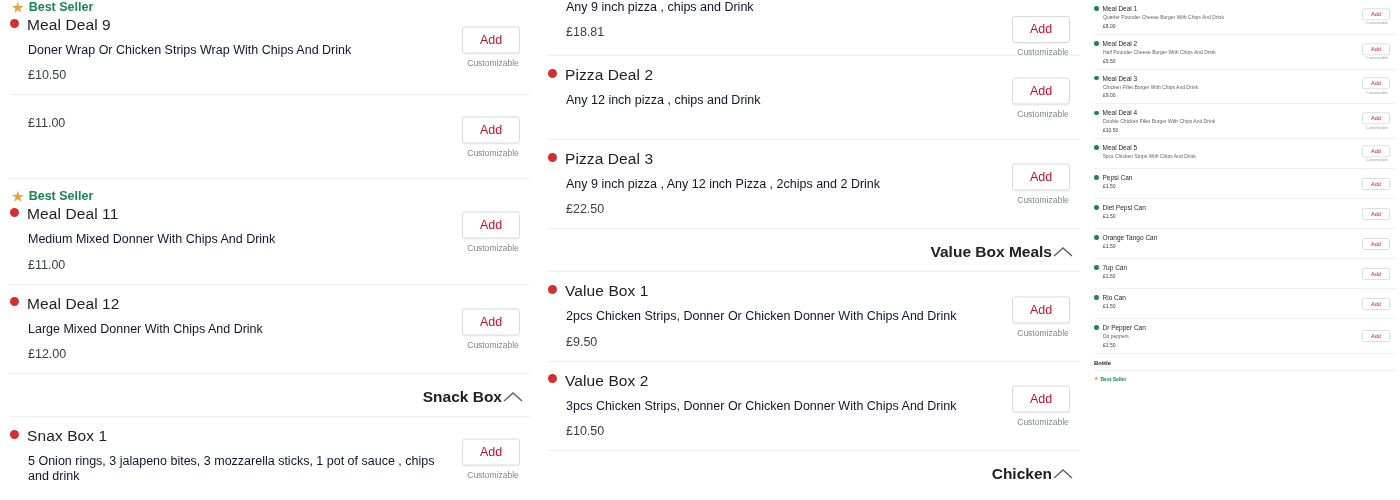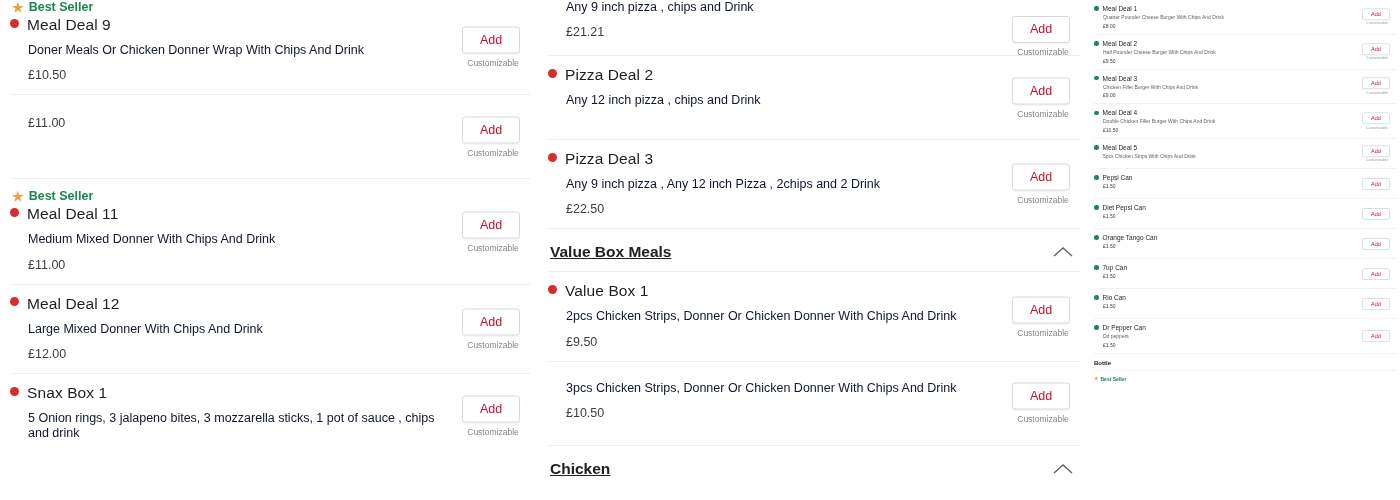--- a/index.html
+++ b/index.html
@@ -114,24 +114,23 @@
     color: #80868b;
     margin-top: 4px;
     text-align: center;
     white-space: nowrap;
   }
 
   
   .section-head {
     display: flex;
     align-items: center;
-    justify-content: space-between;
+    justify-content: flex-end;
     padding: 14px 6px 10px 2px;
     border-bottom: 1px solid #eceff1;
-    text-decoration: underline;
   }
   .section-title {
     font-size: 15.5px;
     font-weight: 700;
     color: #202124;
   }
   .chev {
     width: 22px; height: 12px;
     flex: 0 0 auto;
     cursor: pointer;
@@ -231,21 +230,21 @@
 
     <div class="item partial-top">
       <div class="bestseller">
         <span class="star">★</span>
         <span>Best Seller</span>
       </div>
       <div class="title-row">
         <span class="dot"></span>
         <span class="item-name">Meal Deal 9</span>
       </div>
-      <div class="item-desc">Doner Meals Or Chicken Donner Wrap With Chips And Drink</div>
+      <div class="item-desc">Doner Wrap Or Chicken Strips Wrap With Chips And Drink</div>
       <div class="item-price">£10.50</div>
       <div class="add-wrap">
         <button class="add-btn">Add</button>
         <div class="customizable">Customizable</div>
       </div>
     </div>
 
     <div class="item">
       <div class="item-price">£11.00</div>
       <div class="add-wrap">
@@ -277,40 +276,48 @@
         <span class="item-name">Meal Deal 12</span>
       </div>
       <div class="item-desc">Large Mixed Donner With Chips And Drink</div>
       <div class="item-price">£12.00</div>
       <div class="add-wrap">
         <button class="add-btn">Add</button>
         <div class="customizable">Customizable</div>
       </div>
     </div>
 
+    <div class="section-head">
+      <span class="section-title">Snack Box</span>
+      <span class="chev">
+        <svg width="22" height="12" viewBox="0 0 22 12">
+            <polyline points="2,10 11,2 20,10" fill="none" stroke="#5f6368" stroke-width="1.4"></polyline>
+          </svg>
+      </span>
+    </div>
 
     <div class="item">
       <div class="title-row">
         <span class="dot"></span>
         <span class="item-name">Snax Box 1</span>
       </div>
       <div class="item-desc">5 Onion rings, 3 jalapeno bites, 3 mozzarella sticks, 1 pot of sauce , chips and drink</div>
       <div class="add-wrap">
         <button class="add-btn">Add</button>
         <div class="customizable">Customizable</div>
       </div>
     </div>
 
   </div>
 
   <div class="col col-mid">
 
     <div class="item partial-top" style="min-height:56px;padding-top:0;">
       <div class="item-desc" style="margin-top:0;">Any 9 inch pizza , chips and Drink</div>
-      <div class="item-price">£21.21</div>
+      <div class="item-price">£18.81</div>
       <div class="add-wrap" style="top:16px;transform:none;">
         <button class="add-btn">Add</button>
         <div class="customizable">Customizable</div>
       </div>
     </div>
 
     <div class="item">
       <div class="title-row">
         <span class="dot"></span>
         <span class="item-name">Pizza Deal 2</span>
@@ -351,20 +358,24 @@
       </div>
       <div class="item-desc">2pcs Chicken Strips, Donner Or Chicken Donner With Chips And Drink</div>
       <div class="item-price">£9.50</div>
       <div class="add-wrap">
         <button class="add-btn">Add</button>
         <div class="customizable">Customizable</div>
       </div>
     </div>
 
     <div class="item">
+      <div class="title-row">
+        <span class="dot"></span>
+        <span class="item-name">Value Box 2</span>
+      </div>
       <div class="item-desc">3pcs Chicken Strips, Donner Or Chicken Donner With Chips And Drink</div>
       <div class="item-price">£10.50</div>
       <div class="add-wrap">
         <button class="add-btn">Add</button>
         <div class="customizable">Customizable</div>
       </div>
     </div>
 
     <div class="section-head" style="border-bottom:none;">
       <span class="section-title">Chicken</span>

